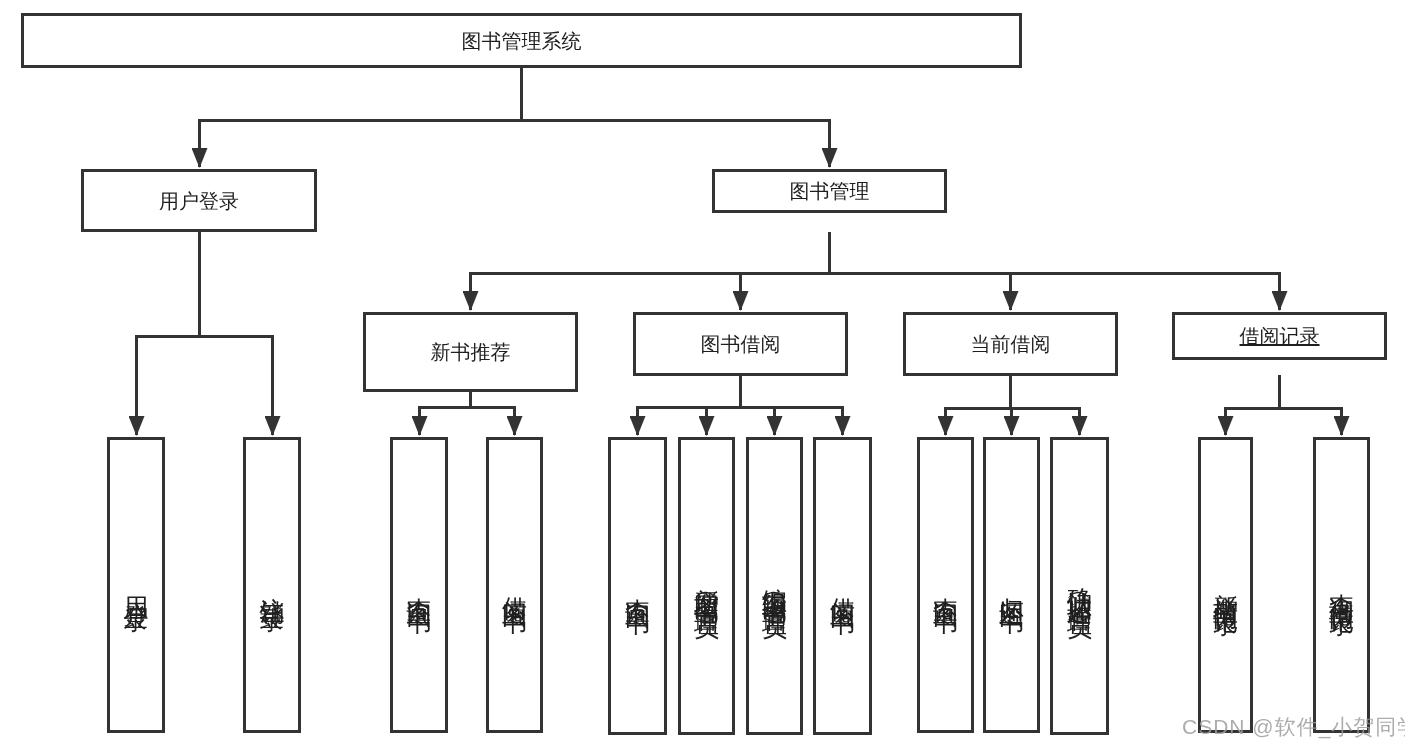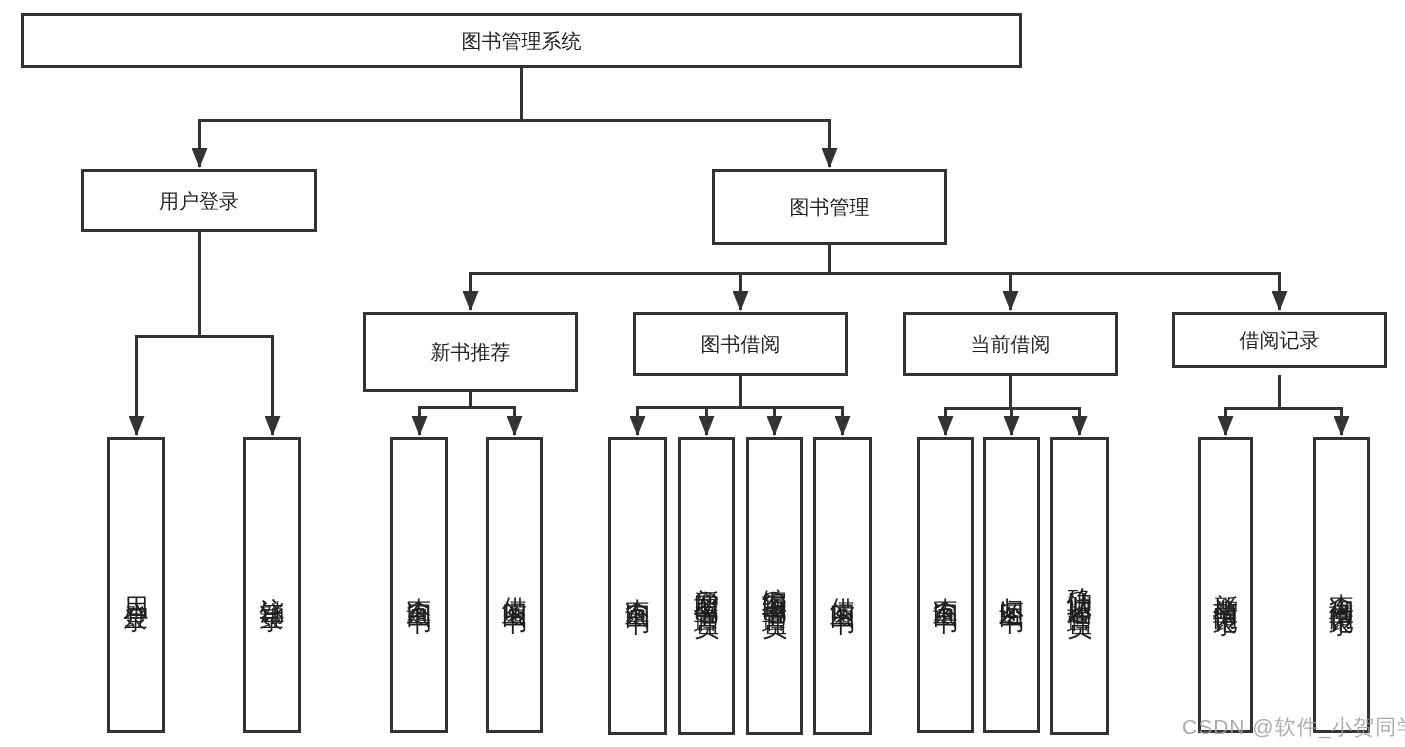--- a/index.html
+++ b/index.html
@@ -93,26 +93,26 @@
 
     <path class="wire" d="M1279.5 375 L1279.5 408.5"></path>
     <path class="wire" d="M1225.5 408.5 L1341.5 408.5"></path>
     <path class="wire arrow" d="M1225.5 407 L1225.5 435"></path>
     <path class="wire arrow" d="M1341.5 407 L1341.5 435"></path>
   </svg>
 
   <div class="node hnode" style="left:21px;top:13px;width:1001px;height:55px;">图书管理系统</div>
 
   <div class="node hnode" style="left:81px;top:169px;width:236px;height:63px;">用户登录</div>
-  <div class="node hnode" style="left:712px;top:169px;width:235px;height:76px;text-align:center;">图书管理</div>
+  <div class="node hnode" style="left:712px;top:169px;width:235px;height:44px;text-align:center;">图书管理</div>
 
   <div class="node hnode" style="left:363px;top:312px;width:215px;height:80px;">新书推荐</div>
   <div class="node hnode" style="left:903px;top:312px;width:215px;height:64px;">当前借阅</div>
   <div class="node hnode" style="left:633px;top:312px;width:215px;height:64px;">图书借阅</div>
-  <div class="node hnode" style="left:1172px;top:312px;width:215px;height:56px;">借阅记录</div>
+  <div class="node hnode" style="left:1172px;top:312px;width:215px;height:48px;text-decoration:underline;">借阅记录</div>
 
   <div class="node vnode" style="left:107px;top:437px;width:58px;height:296px;">用户登录</div>
   <div class="node vnode" style="left:243px;top:437px;width:58px;height:296px;">注销登录</div>
 
   <div class="node vnode" style="left:390px;top:437px;width:58px;height:296px;">查询图书</div>
   <div class="node vnode" style="left:486px;top:437px;width:57px;height:296px;">借阅图书</div>
 
   <div class="node vnode" style="left:608px;top:437px;width:59px;height:298px;">查询图书</div>
   <div class="node vnode" style="left:678px;top:437px;width:57px;height:298px;">新增图书（管理员）</div>
   <div class="node vnode" style="left:746px;top:437px;width:57px;height:298px;">编辑图书（管理员）</div>

